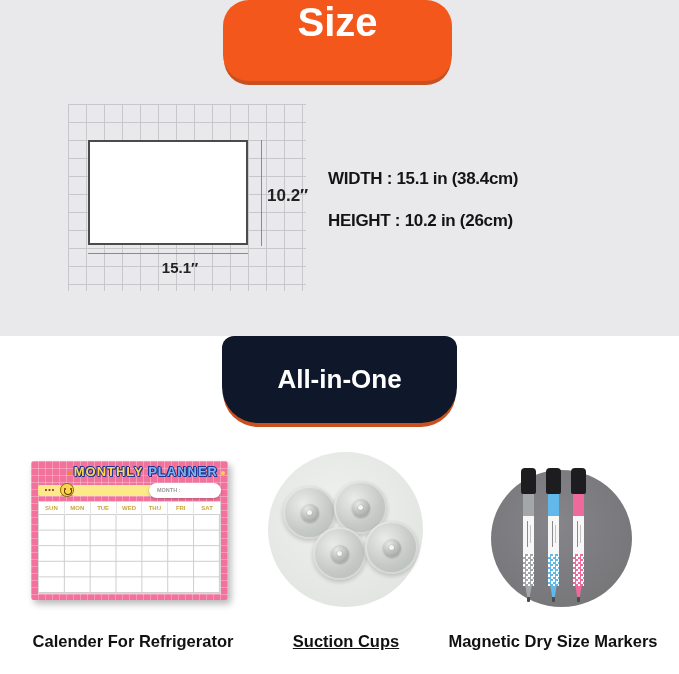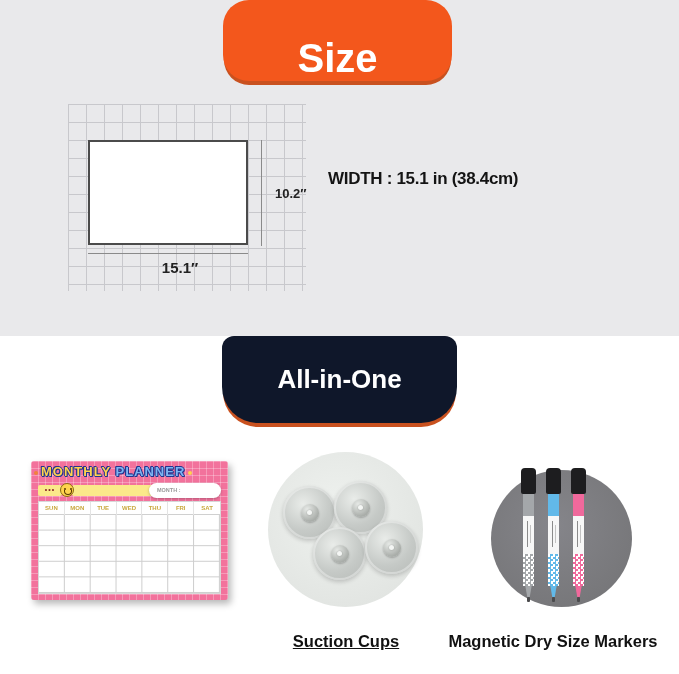--- a/index.html
+++ b/index.html
@@ -18,32 +18,32 @@
       linear-gradient(#c8c8cc 1px, transparent 1px),
       linear-gradient(90deg, #c8c8cc 1px, transparent 1px);
     background-size:18px 18px;
   }
   .board-rect {
     position:absolute; left:88px; top:140px; width:160px; height:105px;
     background:#fff; border:2px solid #4b4b4b;
   }
   .vdim-line { position:absolute; left:261px; top:140px; width:1px; height:106px; background:#8a8a8a; }
   .hdim-line { position:absolute; left:88px; top:253px; width:160px; height:1px; background:#8a8a8a; }
-  .vdim-label { position:absolute; left:275px; top:186px; font-size:13px; font-weight:600; color:#222; }
+  .vdim-label { position:absolute; left:267px; top:186px; font-size:17px; font-weight:600; color:#222; }
   .hdim-label { position:absolute; left:100px; top:259px; width:160px; text-align:center; font-size:15px; font-weight:600; color:#222; }
 
   .specs { position:absolute; left:328px; top:158px; }
   .spec-line { font-size:17px; font-weight:800; color:#141414; letter-spacing:-0.3px; line-height:42px; white-space:nowrap; }
 
   
   .size-badge {
     position:absolute; left:223px; top:0; width:229px; height:81px;
     background:#f3571c; border-radius:26px;
     box-shadow:0 5px 0 -1px #c9511f;
-    display:flex; align-items:flex-end; justify-content:center;
+    display:flex; align-items:flex-start; justify-content:center;
   }
   .size-badge span { color:#fff; font-size:40px; font-weight:800; }
 
   .components-badge {
     position:absolute; left:222px; top:336px; width:235px; height:87px;
     background:#0f172a; border-radius:12px 12px 36px 36px;
     box-shadow:0 5px 0 -1px #c9511f;
     display:flex; flex-direction:column; align-items:center; justify-content:center;
   }
   .components-badge div { color:#fff; font-size:26px; font-weight:800; line-height:29px; white-space:nowrap; }
@@ -53,21 +53,21 @@
     position:absolute; left:31px; top:461px; width:197px; height:139px;
     background-color:#f2729c;
     background-image:
       linear-gradient(rgba(255,255,255,0.28) 1px, transparent 1px),
       linear-gradient(90deg, rgba(255,255,255,0.28) 1px, transparent 1px);
     background-size:7px 7px;
     border-radius:3px;
     box-shadow:3px 4px 7px rgba(0,0,0,0.28);
   }
   .cal-title {
-    position:absolute; left:0; top:3px; width:100%; text-align:left;
+    position:absolute; left:0; top:3px; width:100%; text-align:right;
     font-size:13px; font-weight:800; letter-spacing:1px; white-space:nowrap;
   }
   .cal-title .w1 { color:#ffd34d; text-shadow:1px 0 #24368f,-1px 0 #24368f,0 1px #24368f,0 -1px #24368f,1px 1px #24368f,-1px -1px #24368f; }
   .cal-title .w2 { color:#7db4f2; text-shadow:1px 0 #24368f,-1px 0 #24368f,0 1px #24368f,0 -1px #24368f,1px 1px #24368f,-1px -1px #24368f; }
   .spark { display:inline-block; width:4px; height:4px; border-radius:50%; vertical-align:middle; margin:0 3px; }
   .spark.orange { background:#f0823c; }
   .spark.yellow { background:#ffd34d; }
 
   .cal-banner { position:absolute; left:7px; right:7px; top:21px; height:16px; display:flex; align-items:center; }
   .dots-box {
@@ -159,20 +159,21 @@
 
   <div class="size-section">
     <div class="grid-panel"></div>
     <div class="board-rect"></div>
     <div class="vdim-line"></div>
     <div class="hdim-line"></div>
     <div class="vdim-label">10.2″</div>
     <div class="hdim-label">15.1″</div>
     <div class="specs">
       <div class="spec-line">WIDTH : 15.1 in (38.4cm)</div>
+      <div class="spec-line">HEIGHT : 10.2 in (26cm)</div>
     </div>
   </div>
 
   <div class="size-badge">
     <span>Size</span>
   </div>
 
   <div class="components-badge">
     <div>All-in-One</div>
   </div>
@@ -236,18 +237,19 @@
       <div class="m-body">
         <div class="m-color"></div>
         <div class="m-label"></div>
         <div class="m-check"></div>
       </div>
       <div class="m-tip"></div>
       <div class="m-nib"></div>
     </div>
   </div>
 
+  <div class="caption caption-calendar">Calender For Refrigerator</div>
   <div class="caption caption-suction">Suction Cups</div>
   <div class="caption caption-markers">
     <div>Magnetic Dry Size Markers</div>
   </div>
 
 </div>
 
 </body></html>

